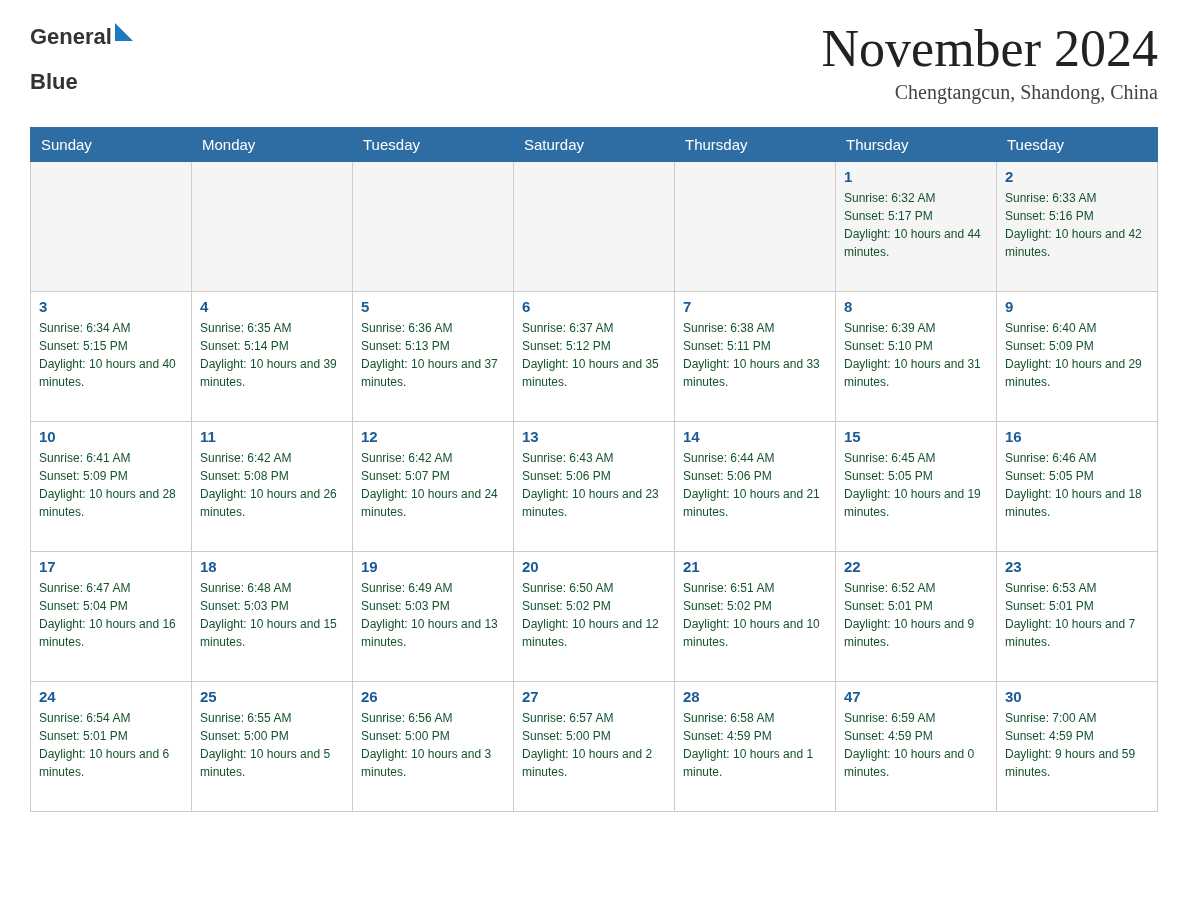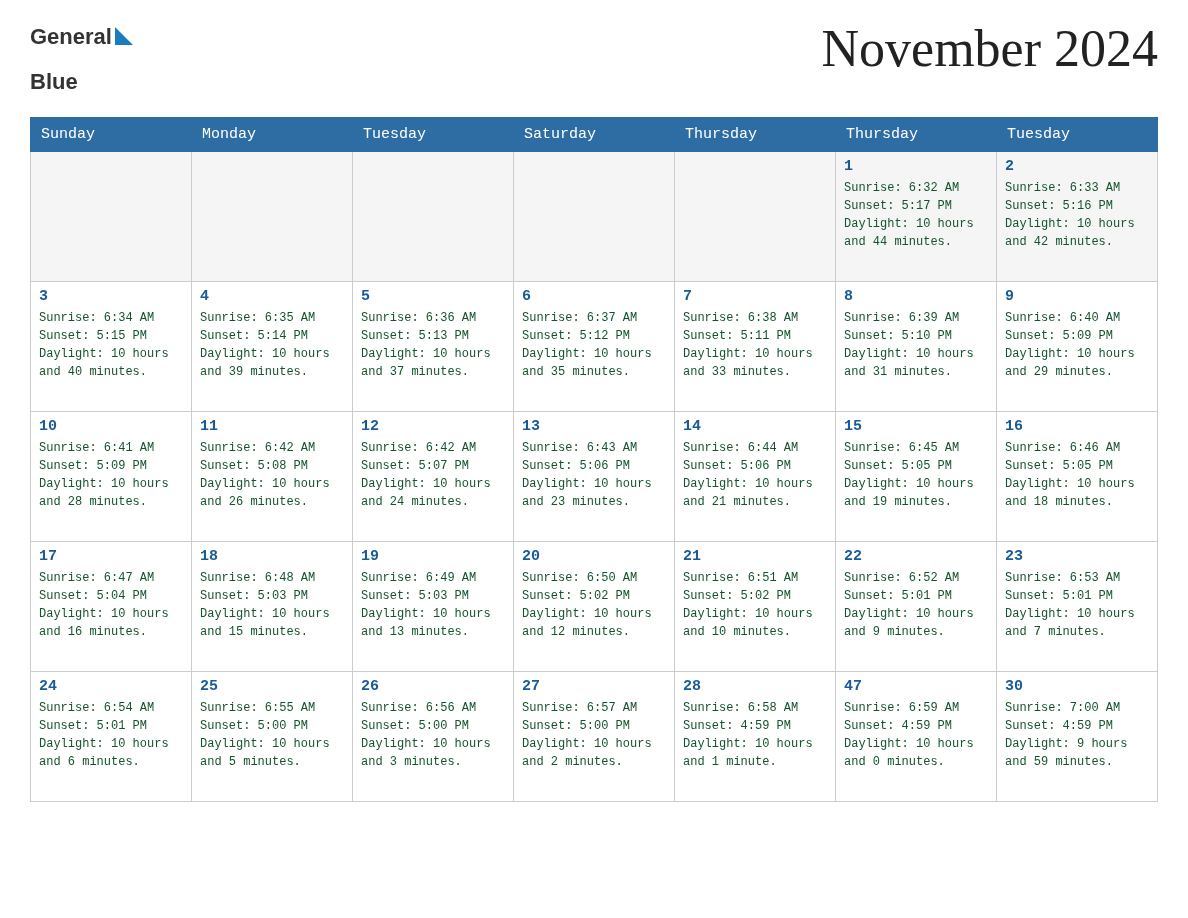--- a/index.html
+++ b/index.html
@@ -39,21 +39,20 @@
     }
     .location {
       font-size: 20px;
       color: #444;
       margin-top: 4px;
     }
     table {
       width: 100%;
       border-collapse: collapse;
       margin-top: 23px;
-      font-family: Liberation Mono, monospace;
     }
     thead tr th {
       background-color: #2e6da4;
       color: #ffffff;
       font-size: 15px;
       font-weight: normal;
       padding: 8px 10px;
       text-align: left;
       border: 1px solid #2e6da4;
     }
@@ -84,33 +83,34 @@
     tbody tr:first-child td {
       background-color: #f5f5f5;
     }
   </style>
 </head>
 <body>
 
 <div class="header">
   <div class="logo">
     <div>
-      <div style="display:flex; align-items:flex-end;">
+      <div style="display:flex; align-items:flex-start;">
         <span class="logo-text">General</span>
         <div style="margin-left:3px; margin-top:-2px;">
           <svg width="18" height="18" viewBox="0 0 18 18">
             <polygon points="0,0 18,18 0,18" fill="#1a7bbf"></polygon>
           </svg>
         </div>
       </div>
       <span class="logo-text blue" style="display:block;margin-top:21px;">Blue</span>
     </div>
   </div>
   <div class="title-block">
     <div class="month-title">November 2024</div>
+    <div class="location">Chengtangcun, Shandong, China</div>
   </div>
 </div>
 
 <table>
   <thead>
     <tr>
     <th>Sunday</th>
         <th>Monday</th>
         <th>Tuesday</th>
         <th>Saturday</th>

